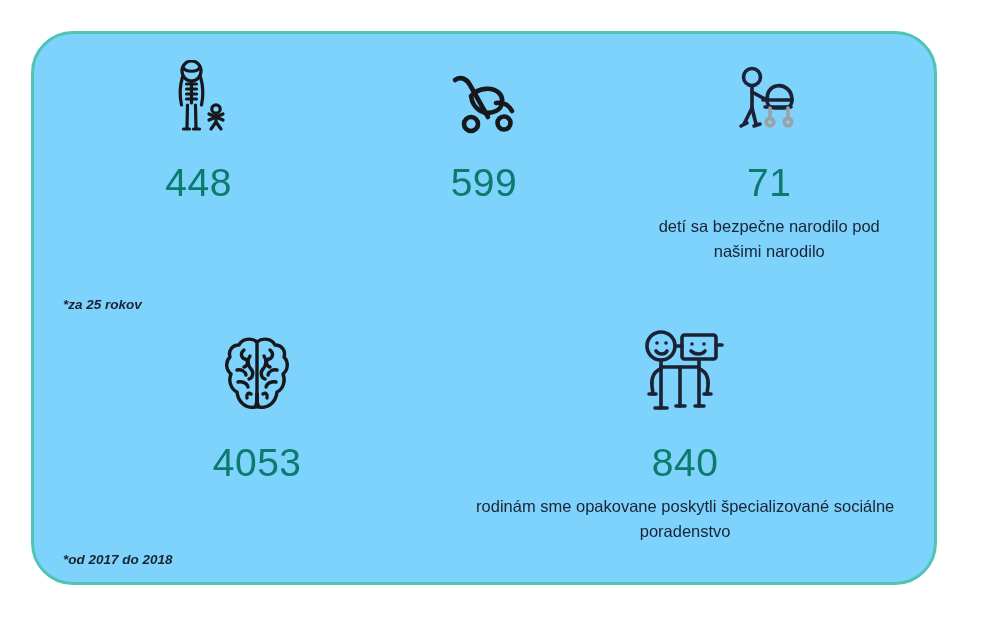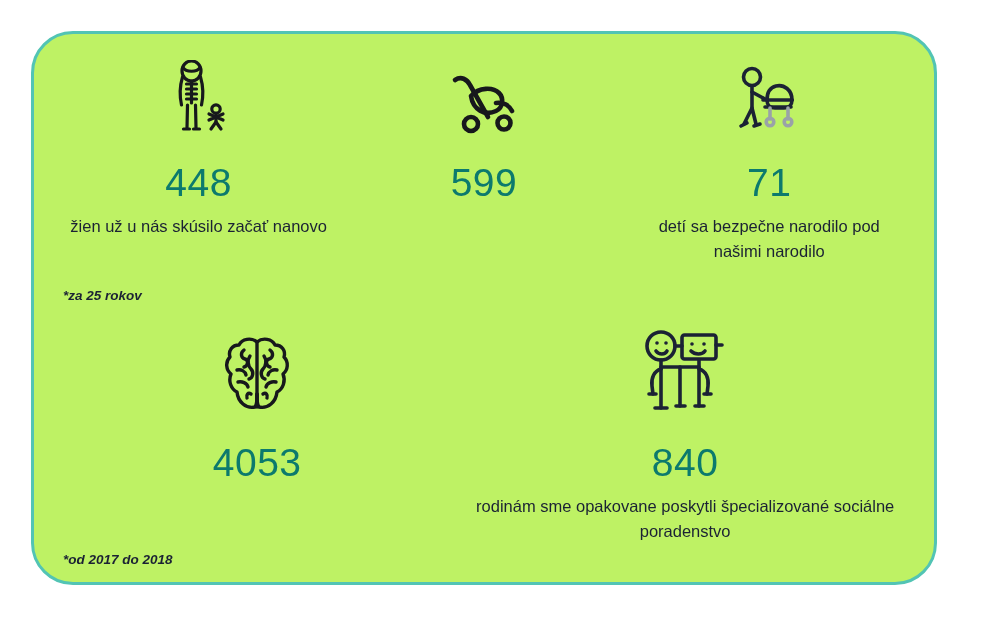--- a/index.html
+++ b/index.html
@@ -14,21 +14,21 @@
     overflow: hidden;
   }
 
   #stats-card {
     position: absolute;
     left: 31px;
     top: 31px;
     width: 906px;
     height: 554px;
     box-sizing: border-box;
-    background: #bef264;
+    background: #7dd3fc;
     border: 3px solid #52c4b4;
     border-radius: 42px;
   }
 
   .row {
     display: flex;
     width: 100%;
     box-sizing: border-box;
   }
 
@@ -72,21 +72,21 @@
   .footnote {
     color: #1b2234;
     font-size: 13.5px;
     font-style: italic;
     font-weight: 600;
   }
 
   #footnote-top {
     position: absolute;
     left: 29px;
-    top: 254px;
+    top: 263px;
   }
   #footnote-bottom {
     position: absolute;
     left: 29px;
     top: 518px;
   }
 
   
   #stat-women   { width: 33.33%; }
   #stat-children{ width: 33.33%; }
@@ -120,21 +120,20 @@
           <path d="M19.5 45 L19 68"></path>
           <path d="M27.5 45 L28 68"></path>
           <path d="M15.5 69 L21.5 69 M25.5 69 L31.5 69"></path>
           <circle cx="48" cy="49" r="4.2"></circle>
           <path d="M48 53.5 L48 62"></path>
           <path d="M41 54 L55 60 M55 54 L41 60"></path>
           <path d="M48 62 L43 69 M48 62 L53 69"></path>
         </svg>
       </div>
       <div class="stat-value">448</div>
-      <div class="stat-label">žien už u nás skúsilo začať nanovo</div>
     </div>
 
     <div class="stat" id="stat-children">
       <div class="stat-icon">
         <svg width="66" height="62" viewBox="0 0 66 62" fill="none" stroke="#17181c" stroke-width="4.6" stroke-linecap="round" stroke-linejoin="round">
           <path d="M4 8 C10 4 16 7 19 13 L37 45"></path>
           <path d="M20 24 C22 38 34 44 45 39 C52 36 53 26 48 21 C42 15 28 15 20 24 Z"></path>
           <path d="M45 31 C52 30 58 33 61 39"></path>
           <circle cx="20" cy="52" r="7"></circle>
           <circle cx="53" cy="51" r="6.5"></circle>

